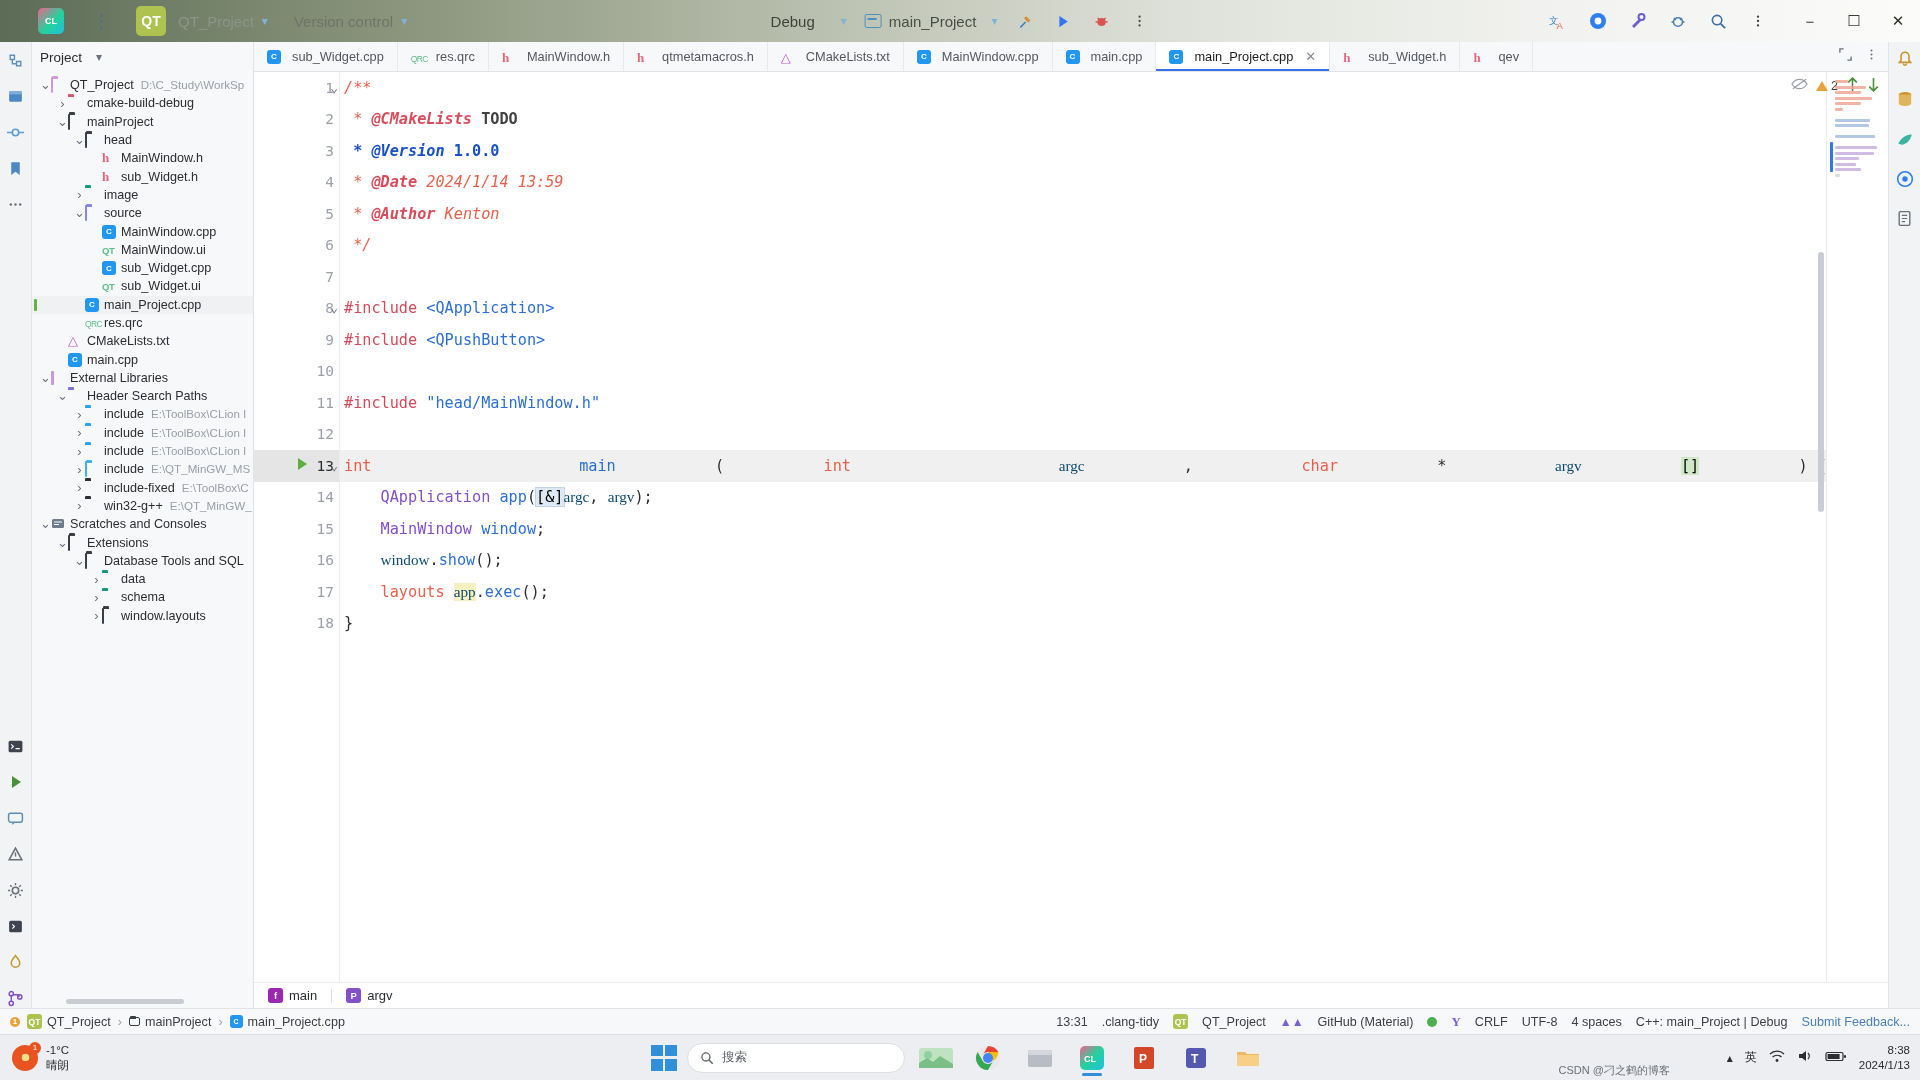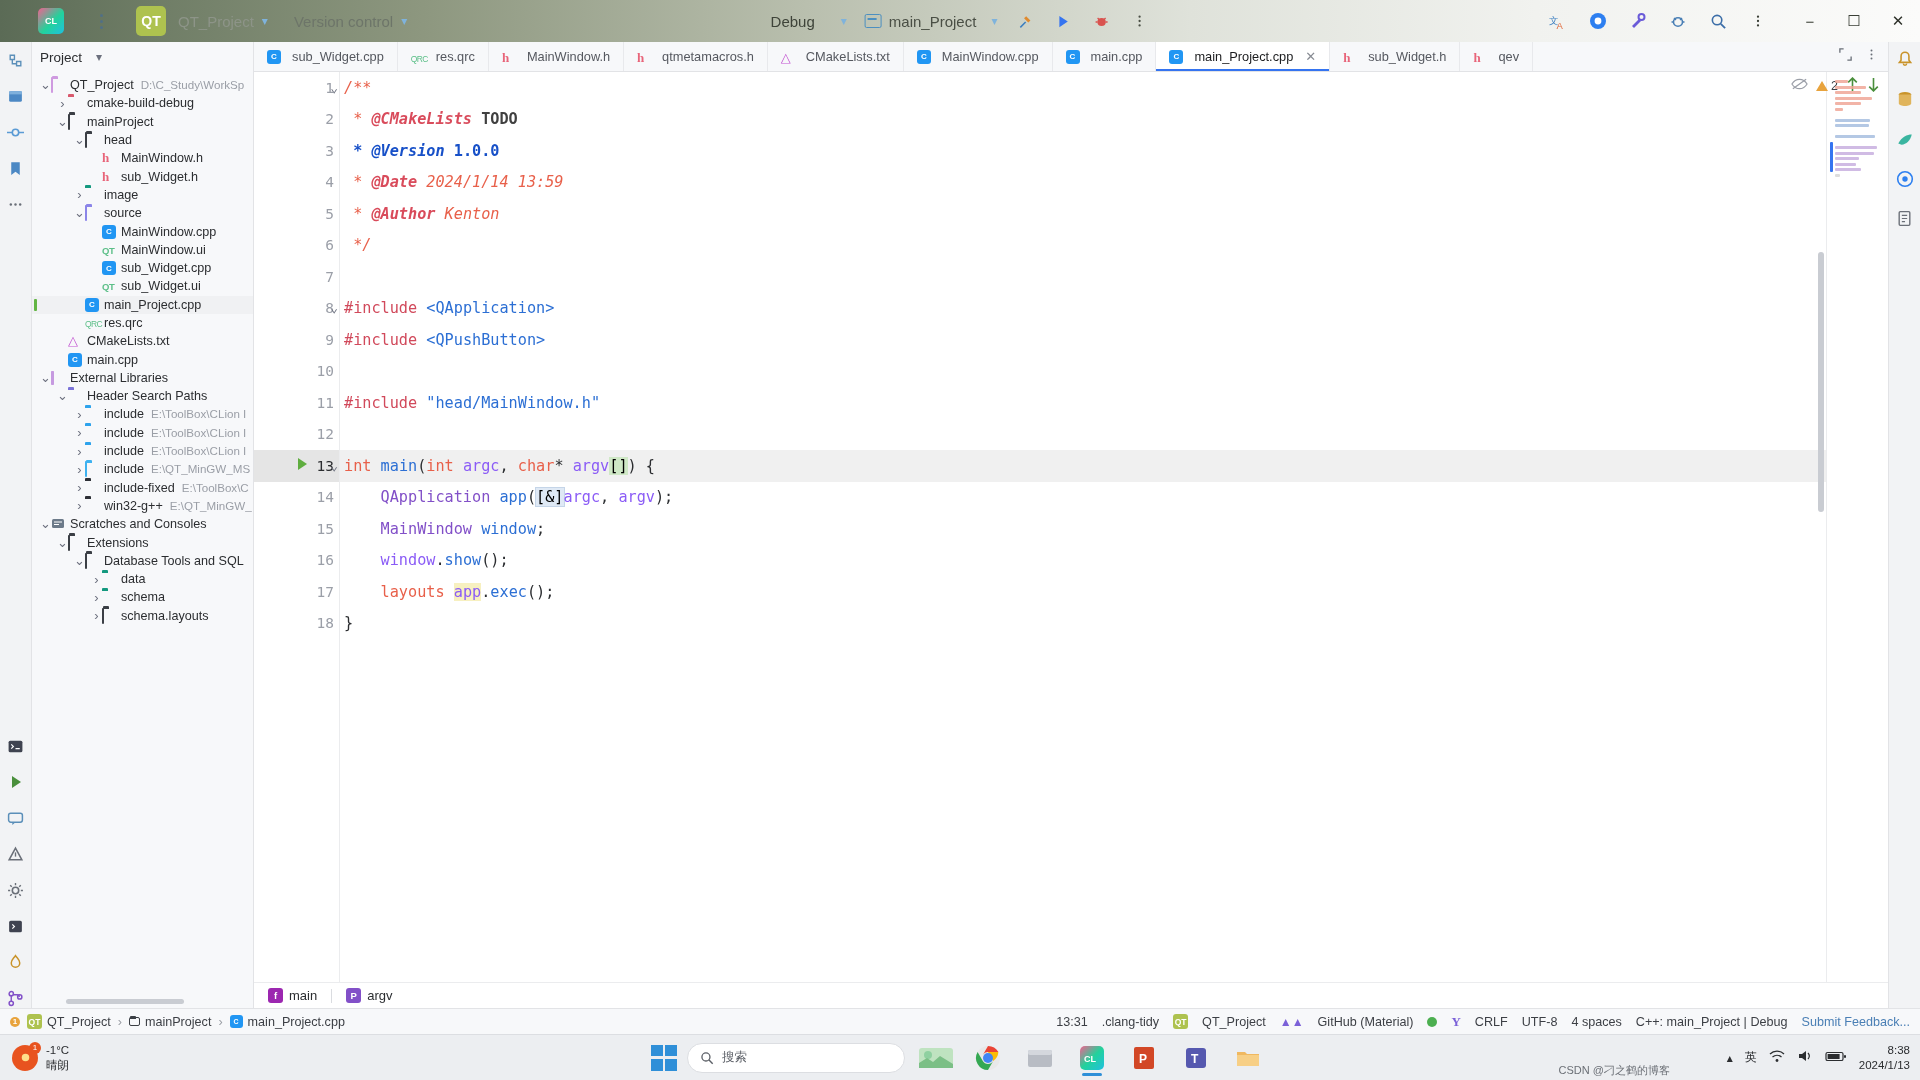--- a/index.html
+++ b/index.html
@@ -129,31 +129,31 @@
   .gutter .gl { height:31.5px; display:flex; align-items:center; justify-content:flex-end;
     padding-right:6px; font-size:14.5px; color:#9b9fa8; position:relative; }
   .gutter .gl.cur { color:#2b2d30; background:#e5e5e5; }
   .gutter .gl .fold { position:absolute; right:-18px; font-size:11px; color:#6c707e; }
   .gutter .gl .runmark { position:absolute; right:32px; color:#5fad3f; font-size:11px; }
   .gutter-sep { position:absolute; right:0; top:0; bottom:0; width:1px; background:#ebecee; }
 
   .code { flex:1 1 auto; position:relative; overflow:hidden;
     font-family:"DejaVu Sans Mono", monospace; font-size:15.2px; }
   .cline { height:31.5px; display:flex; align-items:center; padding-left:4px; white-space:pre; }
-  .cline.cur { background:#f0f0f0; }
+  .cline.cur { background:#f0f0f0;justify-content:space-between; }
   .c-cmt { color:#e8604a; font-style:italic; }
   .c-tag { color:#d94b5b; font-style:italic; font-weight:bold; }
   .c-todo { color:#404040; font-weight:bold; }
   .c-blue { color:#1750c8; font-weight:bold; }
   .c-kw { color:#e8604a; }
   .c-pp { color:#d1495b; }
   .c-str { color:#2c6fd4; }
   .c-type { color:#8250c8; }
   .c-fn { color:#2c6fd4; }
-  .c-param { color:#8b5cf6; }
+  .c-param { color:#0c4a6e;font-family:Liberation Serif, serif; }
   .c-plain { color:#2b2d30; }
   .c-punct { color:#2b2d30; }
   .hl-box { background:#dfe9f5; outline:1px solid #c5d5e8; }
   .hl-green { background:#cfe8c6; }
   .hl-yellow { background:#f7f0c0; }
 
   .code-scroll { position:absolute; right:2px; top:180px; width:6px; height:260px;
     background:#c9ccd2; border-radius:3px; }
 
   
@@ -568,21 +568,21 @@
             <span class="lbl">data</span>
           </div>
           <div class="trow" style="padding-left: 59px;">
             <span class="arrow" style="font-size: 13px;">›</span>
             <span class="ico"><span class="f f-teal"></span></span>
             <span class="lbl">schema</span>
           </div>
           <div class="trow" style="padding-left: 59px;">
             <span class="arrow" style="font-size: 13px;">›</span>
             <span class="ico"><span class="f f-dark"></span></span>
-            <span class="lbl">schema.layouts</span>
+            <span class="lbl">window.layouts</span>
           </div>
         </div>
       <div class="panel-foot">
         <div class="hscroll"></div>
       </div>
     </div>
 
     <div class="editor-col">
 
       <div class="tabstrip" id="tabstrip-host">

